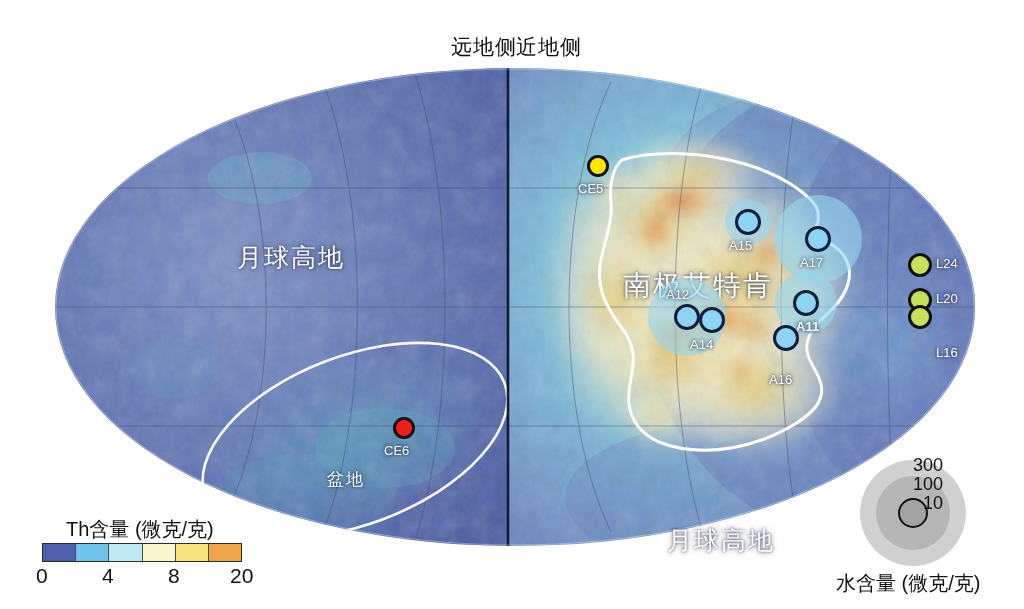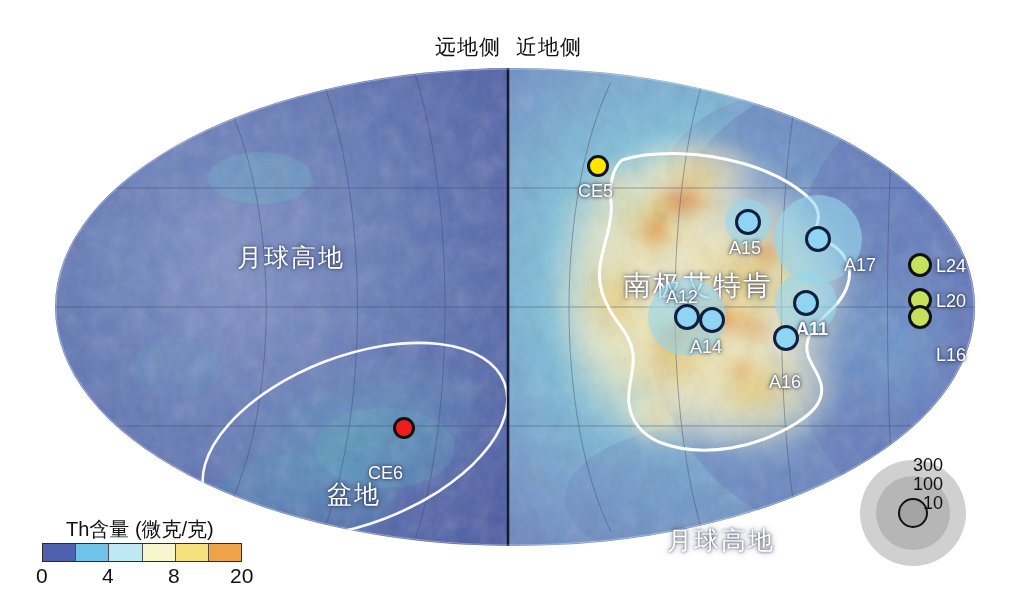--- a/index.html
+++ b/index.html
@@ -9,53 +9,53 @@
     font-family:"Liberation Sans","DejaVu Sans",sans-serif;
     overflow:hidden;position:relative;
   }
   #stage{position:absolute;inset:0;width:1024px;height:609px;}
 
   
   .hemi-label{
     position:absolute;top:33px;
     font-size:21px;color:#111;letter-spacing:1px;white-space:nowrap;
   }
-  #lbl-far{left:435px;text-align:center;}
+  #lbl-far{left:451px;text-align:center;}
   #lbl-near{left:516px;}
 
   
   #map-wrap{position:absolute;left:55px;top:68px;width:920px;height:478px;}
   #map-svg{display:block;width:920px;height:478px;}
 
   
   .map-text{
     position:absolute;color:#ffffff;white-space:nowrap;
     text-shadow:0 0 3px rgba(20,30,60,.75),0 0 6px rgba(20,30,60,.5);
     pointer-events:none;
   }
   #t-highland-far{left:182px;top:173px;font-size:25px;letter-spacing:2px;}
   #t-highland-near{left:612px;top:456px;font-size:25px;letter-spacing:2px;}
   #t-kreep{left:568px;top:199px;font-size:28px;letter-spacing:2px;}
   #t-spa1{left:233px;top:389px;font-size:25px;letter-spacing:2px;}
-  #t-spa2{left:272px;top:410px;font-size:25px;letter-spacing:2px;}
+  #t-spa2{left:272px;top:400px;font-size:17px;letter-spacing:2px;}
   .halo{
     position:absolute;border-radius:50%;
     background:rgba(150,214,238,.62);
     pointer-events:none;
   }
   .dot{
     position:absolute;border-radius:50%;
     border:3px solid #0f1f3d;box-sizing:border-box;
   }
   .dot.apollo{background:#8fd4f2;}
   .dot.ce5{background:#ffe500;border-color:#111;}
   .dot.ce6{background:#f01d1d;border-color:#111;}
   .dot.luna{background:#c6e25c;border-color:#111;}
   .site-lab{
-    position:absolute;color:#fff;font-size:18px;white-space:nowrap;
+    position:absolute;color:#fff;font-size:13px;white-space:nowrap;
     text-shadow:0 0 3px rgba(20,30,60,.8),0 0 5px rgba(20,30,60,.6);
     pointer-events:none;
   }
 
   
   #cbar-block{position:absolute;left:42px;top:516px;}
   #cbar-title{
     position:absolute;left:24px;top:0px;font-size:20px;color:#111;white-space:nowrap;
   }
   #cbar{
@@ -250,25 +250,25 @@
   </div>
 
   <div id="sites-layer">
       <div class="halo" style="left: 725px; top: 199px; width: 46px; height: 46px;"></div>
       <div class="halo" style="left: 774px; top: 195px; width: 88px; height: 88px;"></div>
       <div class="halo" style="left: 648px; top: 278px; width: 78px; height: 78px;"></div>
       <div class="halo" style="left: 775px; top: 272px; width: 62px; height: 62px;"></div>
       <div class="dot ce5" style="left: 587px; top: 155px; width: 22px; height: 22px; background: rgb(255, 229, 0); position: absolute;"></div>
       <div class="site-lab" style="left: 578px; top: 181px;">CE5</div>
       <div class="dot ce6" style="left: 393px; top: 417px; width: 22px; height: 22px; background: rgb(240, 29, 29); position: absolute;"></div>
-      <div class="site-lab" style="left: 368px; top: 443px; margin-top: 20px;">CE6</div>
+      <div class="site-lab" style="left: 384px; top: 443px;">CE6</div>
       <div class="dot apollo" style="left: 735px; top: 209px; width: 26px; height: 26px; background: rgb(143, 212, 242); position: absolute;"></div>
       <div class="site-lab" style="left: 729px; top: 238px;">A15</div>
       <div class="dot apollo" style="left: 805px; top: 226px; width: 26px; height: 26px; background: rgb(143, 212, 242); position: absolute;"></div>
-      <div class="site-lab" style="left: 800px; top: 255px; margin-left: 44px;">A17</div>
+      <div class="site-lab" style="left: 800px; top: 255px;">A17</div>
       <div class="dot apollo" style="left: 674px; top: 304px; width: 26px; height: 26px; background: rgb(143, 212, 242); position: absolute;"></div>
       <div class="site-lab" style="left: 666px; top: 287px;">A12</div>
       <div class="dot apollo" style="left: 699px; top: 307px; width: 26px; height: 26px; background: rgb(143, 212, 242); position: absolute;"></div>
       <div class="site-lab" style="left: 690px; top: 337px;">A14</div>
       <div class="dot apollo" style="left: 793px; top: 290px; width: 26px; height: 26px; background: rgb(143, 212, 242); position: absolute;"></div>
       <div class="site-lab" style="left: 796px; top: 319px; font-weight: bold;">A11</div>
       <div class="dot apollo" style="left: 773px; top: 325px; width: 26px; height: 26px; background: rgb(143, 212, 242); position: absolute;"></div>
       <div class="site-lab" style="left: 769px; top: 372px;">A16</div>
       <div class="dot luna" style="left: 908px; top: 253px; width: 24px; height: 24px; background: rgb(198, 226, 92); position: absolute;"></div>
       <div class="site-lab" style="left: 936px; top: 256px;">L24</div>
@@ -294,15 +294,16 @@
     <div class="cb-tick" style="left:188px">20</div>
   </div>
 
   <div id="water-block">
     <div class="wcirc" id="w300"></div>
     <div class="wcirc" id="w100"></div>
     <div class="wcirc" id="w10"></div>
     <div class="wlab" id="wl300">300</div>
     <div class="wlab" id="wl100">100</div>
     <div class="wlab" id="wl10">10</div>
+    <div id="water-title">水含量 (微克/克)</div>
   </div>
 
 </div>
 
 </body></html>

